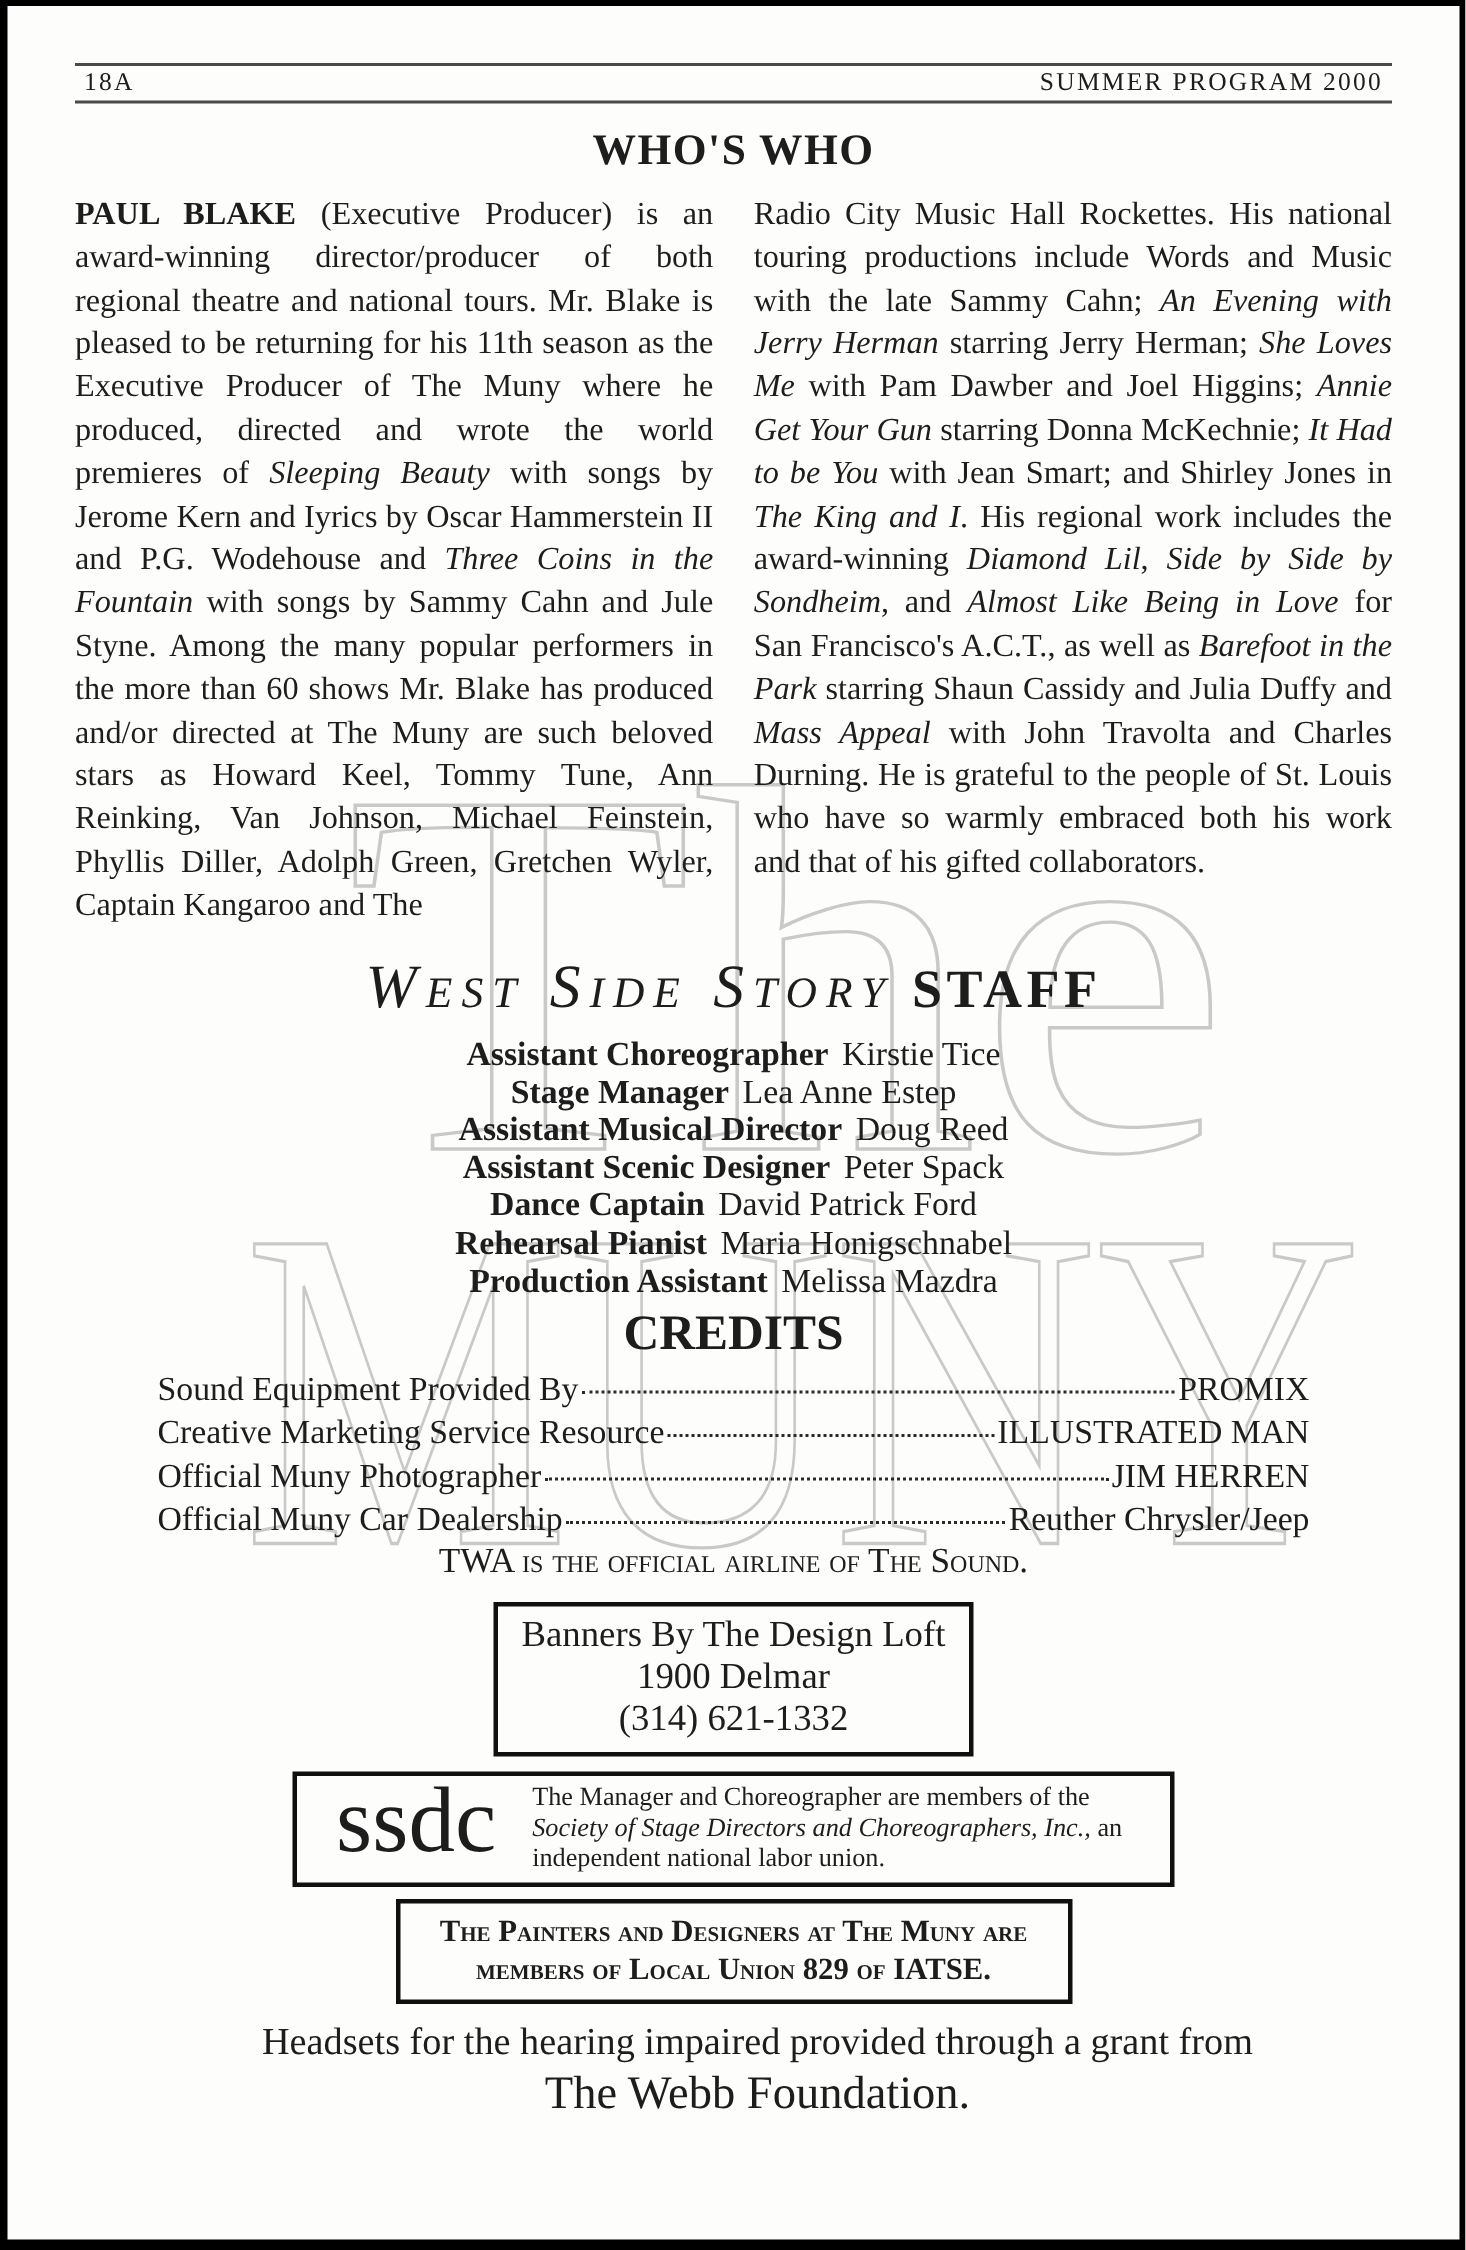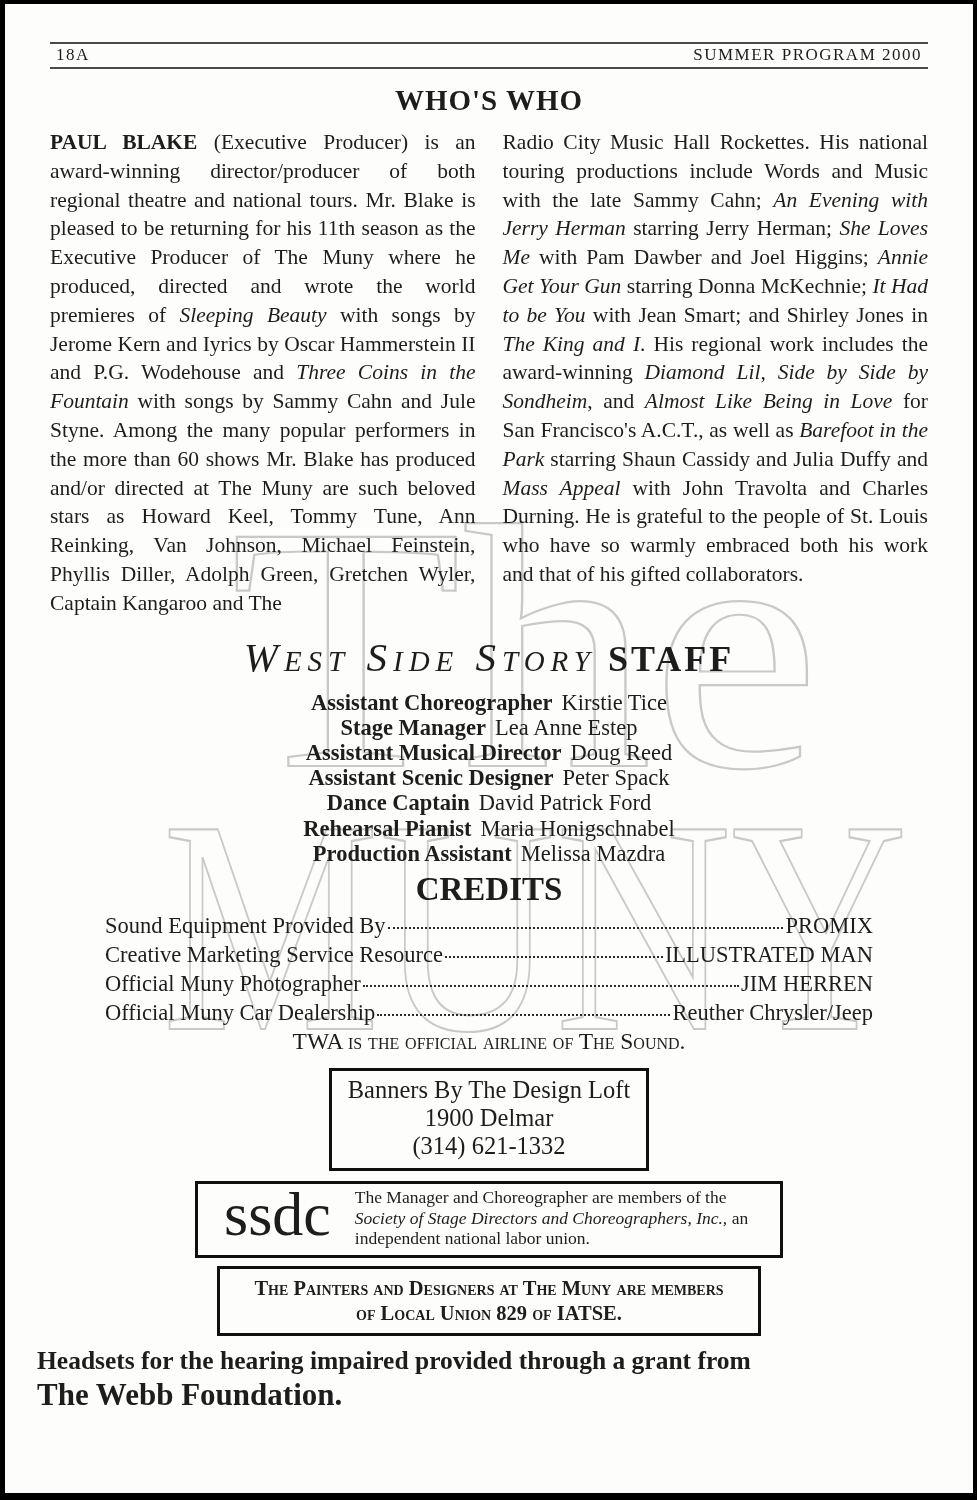--- a/index.html
+++ b/index.html
@@ -56,27 +56,27 @@
   }
   .ssdc-box {
     width:588px; margin:10px auto 0; box-sizing:border-box;
     border:3px solid #101010; display:flex; align-items:center;
     padding:3px 10px 6px;
   }
   .ssdc-logo { font-size:62px; line-height:0.85; padding:0 24px 8px 16px; }
   .ssdc-text { font-size:17.5px; line-height:20.5px; text-align:left; }
 
   .painters-box {
-    width:544px; margin:8px auto 0; box-sizing:border-box;
+    width:451px; margin:8px auto 0; box-sizing:border-box;
     border:3px solid #101010; text-align:center;
     font-variant:small-caps; font-weight:bold;
     font-size:20.5px; line-height:25px; padding:7px 26px;
   }
 
-  .footer { margin-top:10px; text-align:left; font-weight:bold;padding-left:32px; }
+  .footer { margin-top:10px; text-align:center; font-weight:normal;padding-left:32px; }
   .footer-1 { font-size:25.5px; }
   .footer-2 { font-size:31px; margin-top:1px; }
 </style>
 </head>
 <body>
 
 <div class="page">
 
   <svg class="watermark" width="977" height="1500" viewBox="0 0 977 1500" aria-hidden="true">
     <text x="520" y="762" text-anchor="middle" font-family="Liberation Serif, serif" font-size="350" fill="none" stroke="#c9c9c9" stroke-width="2.2" textLength="590" lengthAdjust="spacingAndGlyphs">The</text>

